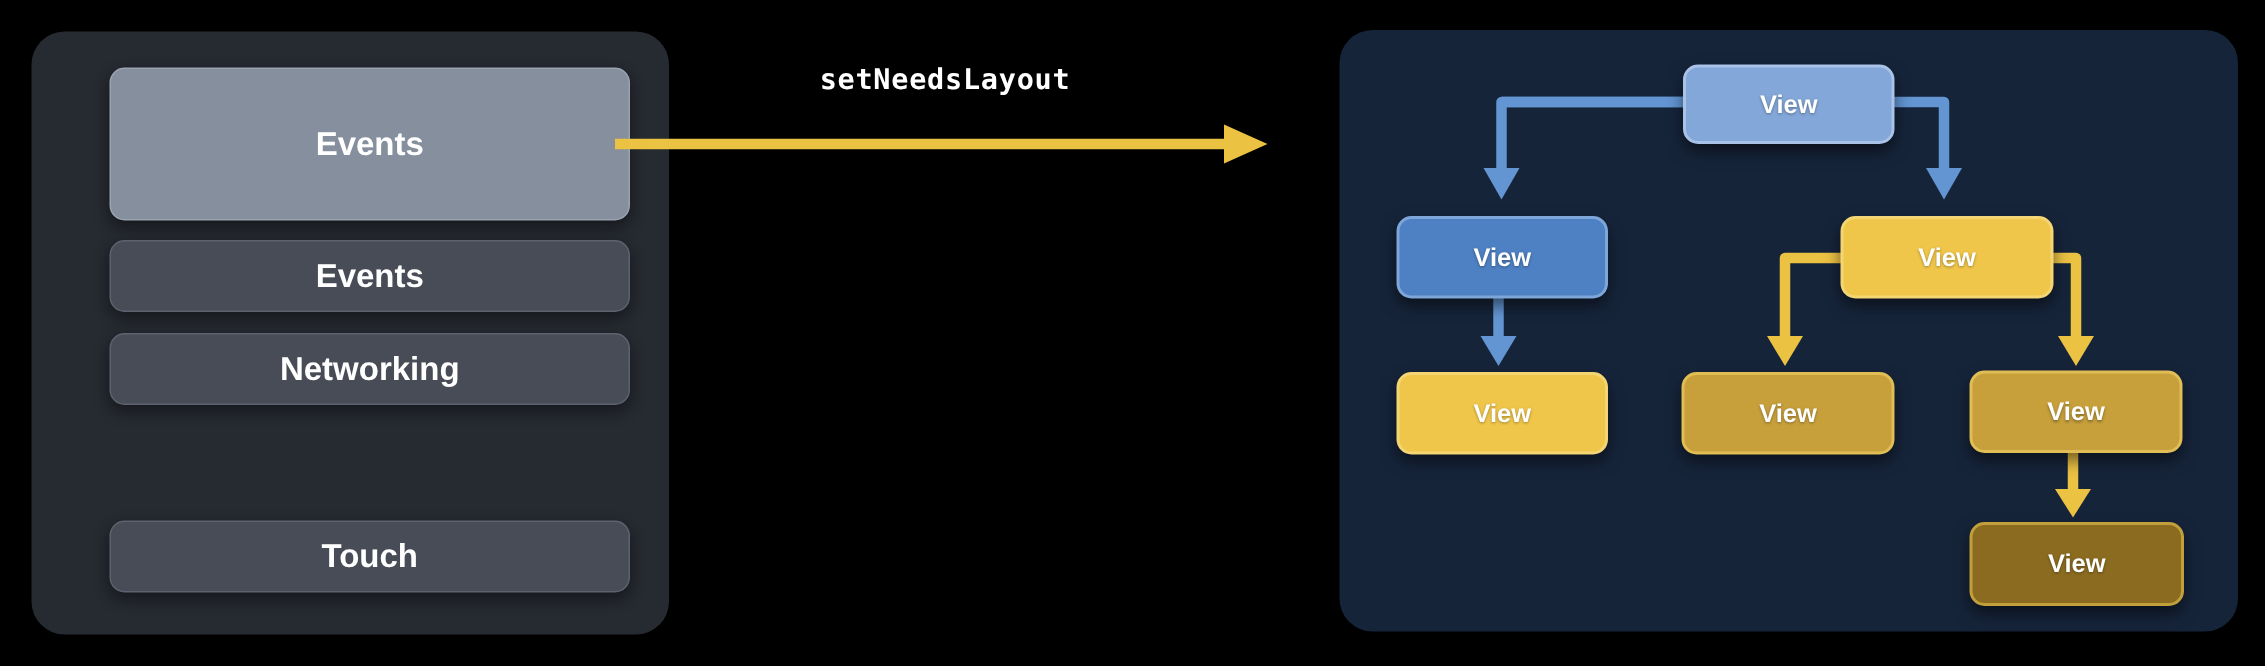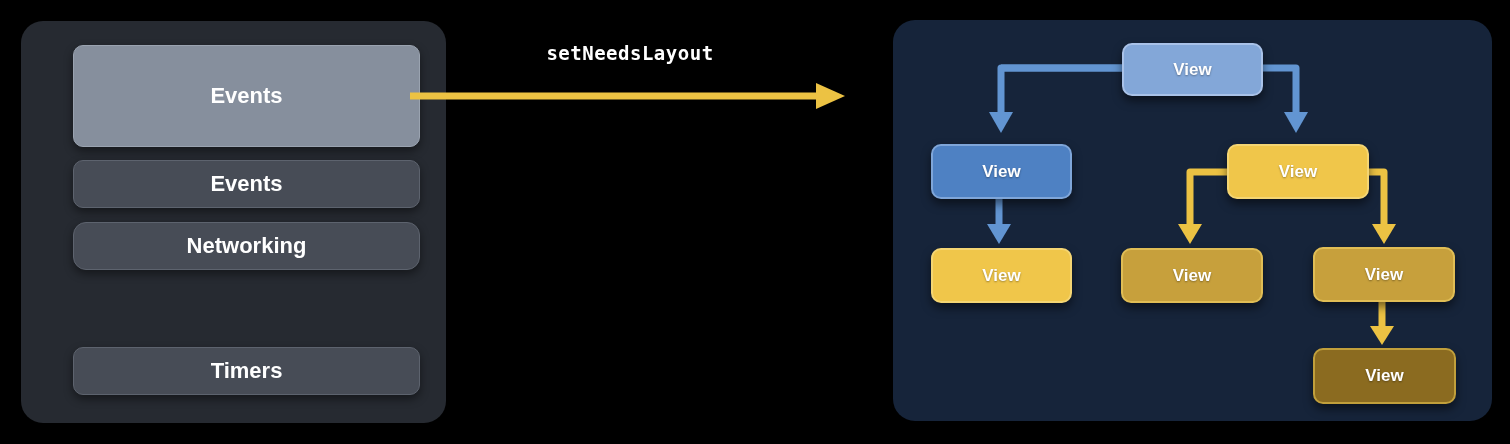--- a/index.html
+++ b/index.html
@@ -18,21 +18,21 @@
     display:flex;align-items:center;justify-content:center;
     color:#fff;font-weight:bold;font-size:22px;
     box-shadow:0 4px 10px rgba(0,0,0,.45);
     margin-left:12px;
   }
   .lp-item.highlight{
     background:#868f9d;border-color:#9aa3b0;height:100px;
   }
   .lp-events{top:24px;}
   .lp-touch{top:139px;}
-  .lp-networking{top:201px;border-radius:13px;}
+  .lp-networking{top:201px;}
   .lp-keyboard{top:264px;}
   .lp-timers{top:326px;}
   
   .transition-label{
     position:absolute;left:460px;top:42px;width:340px;text-align:center;
     color:#fff;font-family:"DejaVu Sans Mono",monospace;
     font-size:19px;font-weight:bold;letter-spacing:.5px;
   }
   
   .right-panel{
@@ -70,21 +70,21 @@
     <div class="lp-item highlight lp-events">
       <span>Events</span>
     </div>
     <div class="lp-item lp-touch">
       <span>Events</span>
     </div>
     <div class="lp-item lp-networking">
       <span>Networking</span>
     </div>
     <div class="lp-item lp-timers">
-      <span>Timers</span>
+      <span>Touch</span>
     </div>
   </div>
 
   <div class="transition-label">setNeedsLayout</div>
 
   <div class="right-panel"></div>
 
   <svg class="wires" viewBox="0 0 1510 444">
 
     <g stroke="#ecc243" fill="#ecc243">

